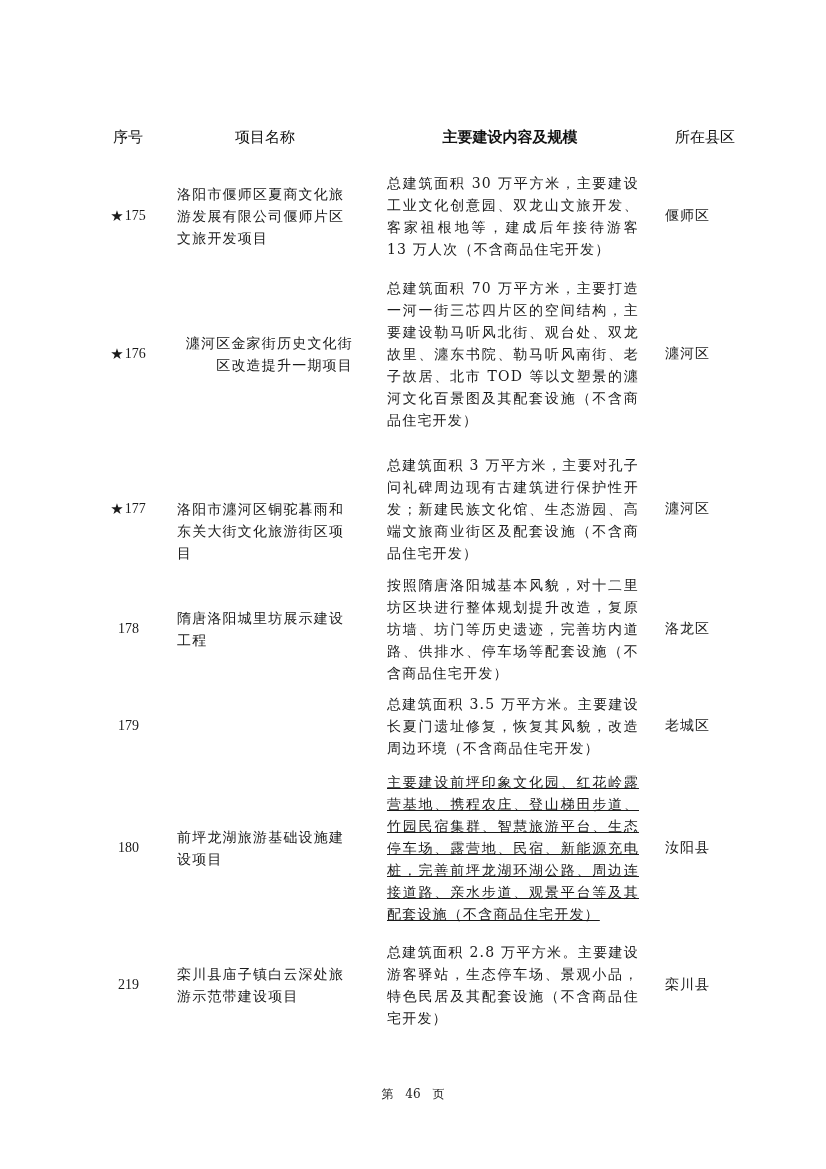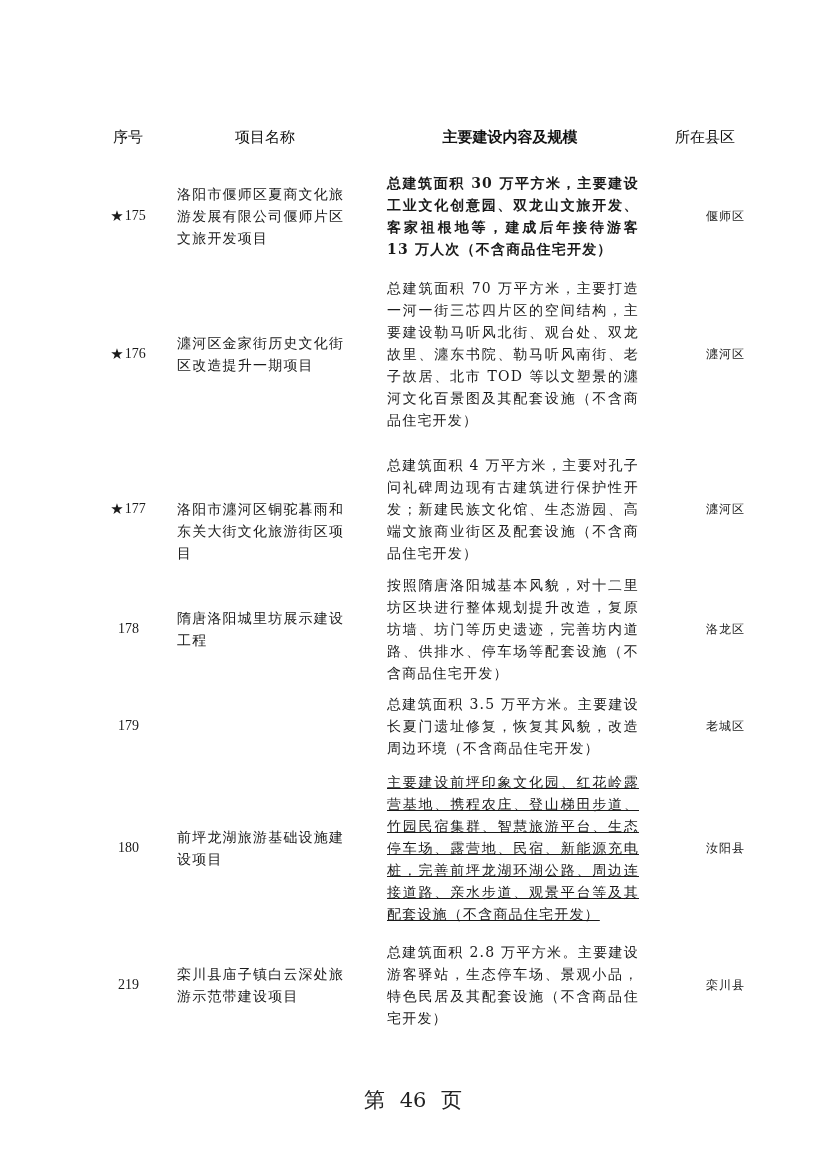--- a/index.html
+++ b/index.html
@@ -65,35 +65,35 @@
   }
   .c-desc {
     left: 387px; width: 252px;
     font-size: 14px;
     line-height: 22px;
     letter-spacing: 1.2px;
     text-align: justify;
   }
   .c-county {
     left: 665px; width: 80px;
-    justify-content: flex-end;
-    font-size: 12px;
+    justify-content: flex-start;
+    font-size: 14px;
     letter-spacing: 1px;
   }
   .star {
     font-size: 15px;
     margin-right: 1px;
   }
   .footer {
     position: absolute;
     top: 1086px;
     left: 0;
     width: 826px;
     text-align: center;
-    font-size: 21px;
+    font-size: 12px;
     word-spacing: 8px;
     color: #222;
   }
 </style>
 </head>
 <body>
 
 <div class="page">
 
   <div class="header-row">
@@ -104,54 +104,54 @@
   </div>
 
   <div class="row" style="top:172px;height:88px;">
     <div class="cell c-seq" style="top:0;height:88px;">
       <span class="star">★</span>
         <span>175</span>
     </div>
     <div class="cell c-name" style="top:0;height:88px;">
       <span>洛阳市偃师区夏商文化旅游发展有限公司偃师片区文旅开发项目</span>
     </div>
-    <div class="cell c-desc" style="top:0;height:88px;font-weight:bold;">
+    <div class="cell c-desc" style="top:0;height:88px;">
       <span>总建筑面积 30 万平方米，主要建设工业文化创意园、双龙山文旅开发、客家祖根地等，建成后年接待游客 13 万人次（不含商品住宅开发）</span>
     </div>
     <div class="cell c-county" style="top:0;height:88px;">
       <span>偃师区</span>
     </div>
   </div>
 
   <div class="row" style="top:277px;height:154px;">
     <div class="cell c-seq" style="top:0;height:154px;">
       <span class="star">★</span>
         <span>176</span>
     </div>
-    <div class="cell c-name" style="top:0;height:154px;">
+    <div class="cell c-name" style="top:0;height:154px;text-align:right;">
       <span>瀍河区金家街历史文化街区改造提升一期项目</span>
     </div>
     <div class="cell c-desc" style="top:0;height:154px;">
       <span>总建筑面积 70 万平方米，主要打造一河一街三芯四片区的空间结构，主要建设勒马听风北街、观台处、双龙故里、瀍东书院、勒马听风南街、老子故居、北市 TOD 等以文塑景的瀍河文化百景图及其配套设施（不含商品住宅开发）</span>
     </div>
     <div class="cell c-county" style="top:0;height:154px;">
       <span>瀍河区</span>
     </div>
   </div>
 
   <div class="row" style="top:454px;height:110px;">
     <div class="cell c-seq" style="top:0;height:110px;">
       <span class="star">★</span>
         <span>177</span>
     </div>
     <div class="cell c-name" style="top:0;height:110px;align-items:flex-end;">
       <span>洛阳市瀍河区铜驼暮雨和东关大街文化旅游街区项目</span>
     </div>
     <div class="cell c-desc" style="top:0;height:110px;">
-      <span>总建筑面积 4 万平方米，主要对孔子问礼碑周边现有古建筑进行保护性开发；新建民族文化馆、生态游园、高端文旅商业街区及配套设施（不含商品住宅开发）</span>
+      <span>总建筑面积 3 万平方米，主要对孔子问礼碑周边现有古建筑进行保护性开发；新建民族文化馆、生态游园、高端文旅商业街区及配套设施（不含商品住宅开发）</span>
     </div>
     <div class="cell c-county" style="top:0;height:110px;">
       <span>瀍河区</span>
     </div>
   </div>
 
   <div class="row" style="top:574px;height:110px;">
     <div class="cell c-seq" style="top:0;height:110px;">
       <span class="star"></span>
         <span>178</span>

